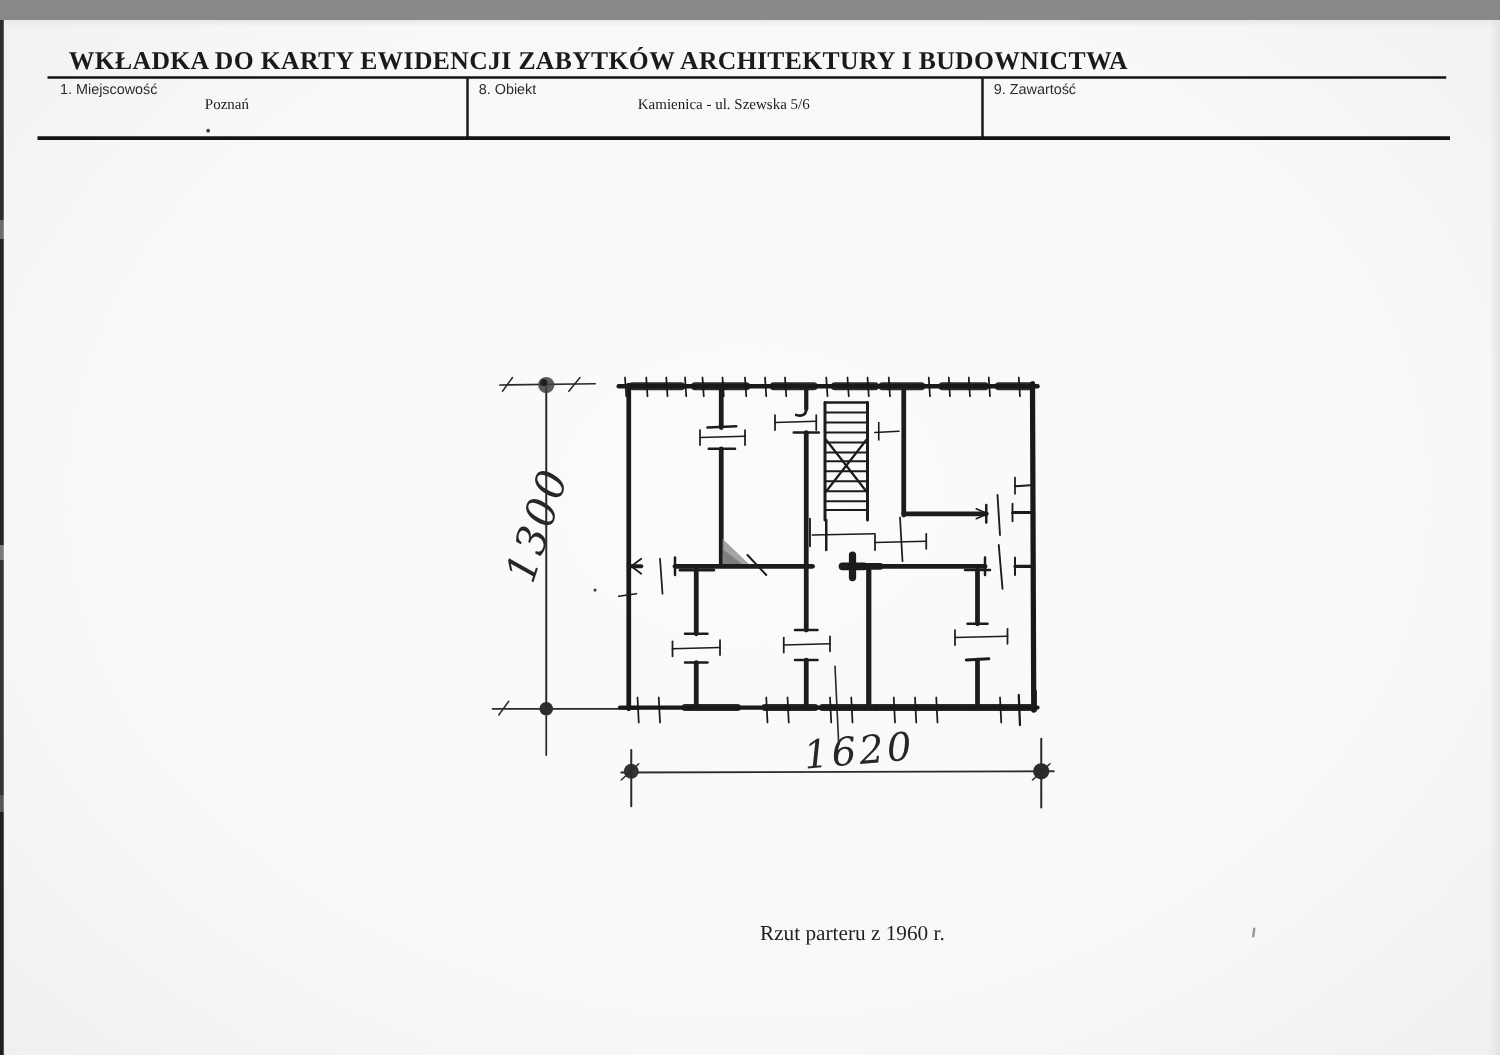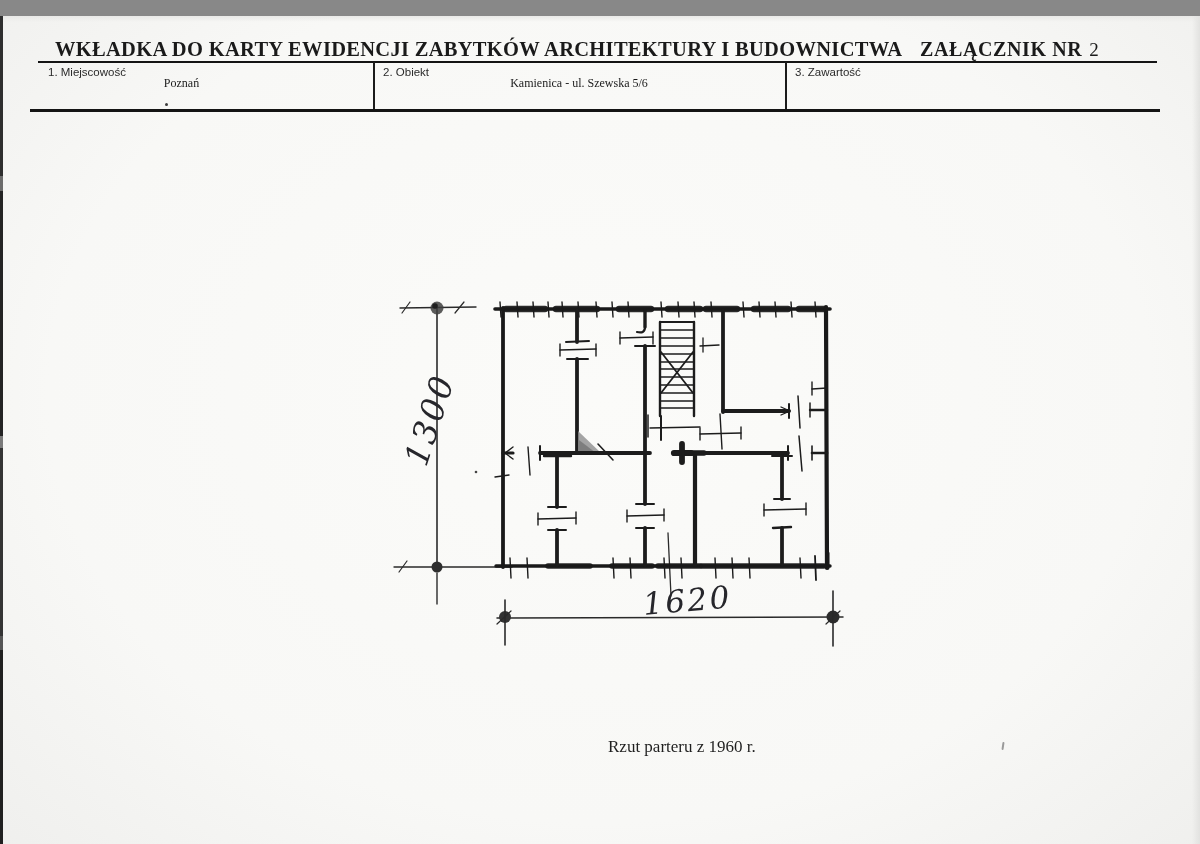--- a/index.html
+++ b/index.html
@@ -48,30 +48,27 @@
 <body>
 
 <div class="scan">
 
   <div class="edge-top"></div>
   <div class="edge-left"></div>
   <div class="edge-bottom"></div>
   <div class="edge-right"></div>
 
   <div class="title">WKŁADKA DO KARTY EWIDENCJI ZABYTKÓW ARCHITEKTURY I BUDOWNICTWA</div>
-  <div class="attachment">
-    <span>ZAŁĄCZNIK NR</span><span class="num">2</span>
-  </div>
 
   <div class="rule rule-top"></div>
   <div class="vdiv vdiv1"></div>
   <div class="vdiv vdiv2"></div>
   <div class="cell-label lab1">1. Miejscowość</div>
-  <div class="cell-label lab2">2. Obiekt</div>
-  <div class="cell-label lab3">3. Zawartość</div>
+  <div class="cell-label lab2">8. Obiekt</div>
+  <div class="cell-label lab3">9. Zawartość</div>
   <div class="cell-value val1">Poznań</div>
   <div class="cell-value val2">Kamienica - ul. Szewska 5/6</div>
   <div class="rule rule-bottom"></div>
 
   <svg class="plan-svg" viewBox="380 258 512 382">
     <g stroke="#2a2a2a" fill="none" stroke-linecap="round">
 
       <line x1="437" y1="292" x2="437" y2="551" stroke-width="1.6"></line>
       <line x1="400" y1="292" x2="476" y2="291" stroke-width="1.4"></line>
       <line x1="402" y1="297" x2="410" y2="286" stroke-width="1.2"></line>

